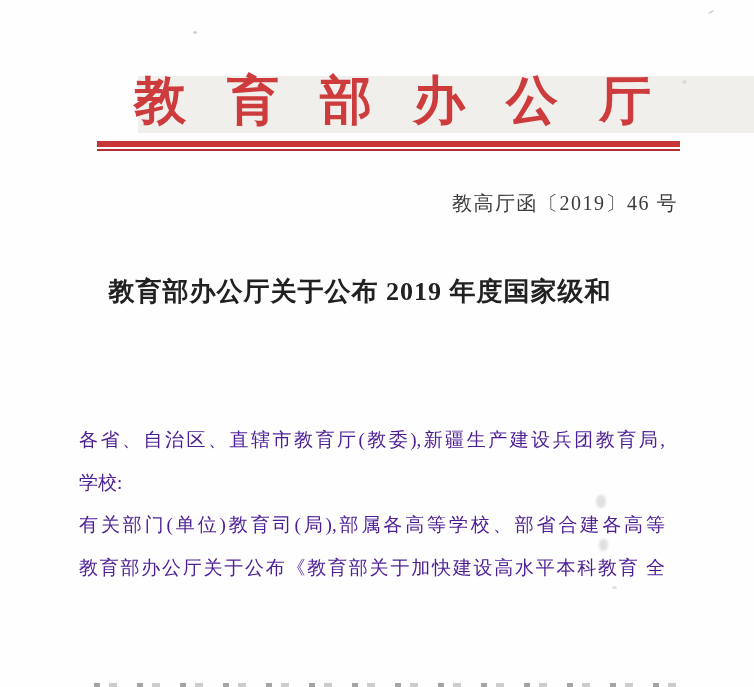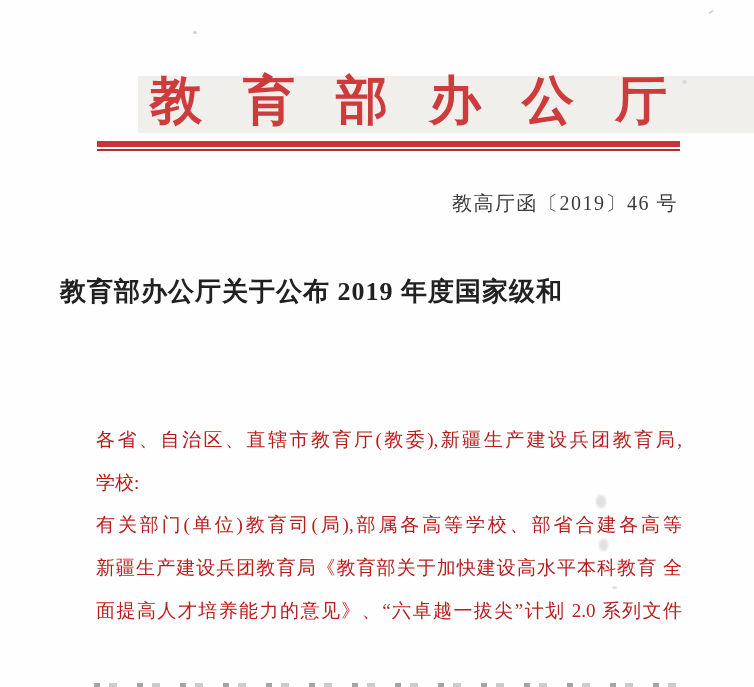--- a/index.html
+++ b/index.html
@@ -22,21 +22,21 @@
     left: 138px;
     top: 76px;
     width: 616px;
     height: 57px;
     background: #f0efec;
   }
 
   
   .letterhead-title {
     position: absolute;
-    left: 150px;
+    left: 134px;
     top: 70px;
     font-size: 52px;
     line-height: 62px;
     font-weight: 700;
     color: #ce3b3c;
     letter-spacing: 41px;
     white-space: nowrap;
   }
 
   
@@ -69,36 +69,36 @@
     letter-spacing: 1.5px;
     white-space: nowrap;
     margin-left: 35px;
   }
 
   .doc-title {
     position: absolute;
     left: 60px;
     top: 266px;
     width: 600px;
-    text-align: left;
+    text-align: center;
     font-size: 26px;
     line-height: 51px;
     font-weight: 700;
     color: #212121;
     letter-spacing: 1px;
   }
 
   .doc-body {
     position: absolute;
-    left: 96px;
+    left: 79px;
     top: 419px;
     width: 586px;
     font-size: 19px;
     line-height: 42.7px;
-    color: #b91c1c;
+    color: #4c1d95;
   }
   .bline {
     width: 100%;
   }
   .bline.just {
     text-align: justify;
     text-align-last: justify;
   }
   .bline.left {
     text-align: left;
@@ -163,22 +163,21 @@
   <div class="doc-number">教高厅函〔2019〕46 号</div>
 
   <div class="doc-title">
     <div>教育部办公厅关于公布 2019 年度国家级和</div>
   </div>
 
   <div class="doc-body">
     <div class="bline just">各省、自治区、直辖市教育厅(教委),新疆生产建设兵团教育局,</div>
     <div class="bline left">学校:</div>
     <div class="bline just">有关部门(单位)教育司(局),部属各高等学校、部省合建各高等</div>
-    <div class="bline just">新疆生产建设兵团教育局《教育部关于加快建设高水平本科教育 全</div>
-    <div class="bline just">面提高人才培养能力的意见》、“六卓越一拔尖”计划 2.0 系列文件</div>
+    <div class="bline just">教育部办公厅关于公布《教育部关于加快建设高水平本科教育 全</div>
   </div>
 
   <div class="speck s1"></div>
   <div class="speck s2"></div>
   <div class="speck s3"></div>
   <div class="speck s6"></div>
   <div class="smudge m1"></div>
   <div class="smudge m2"></div>
 
   <div class="cutoff-next-line"></div>

